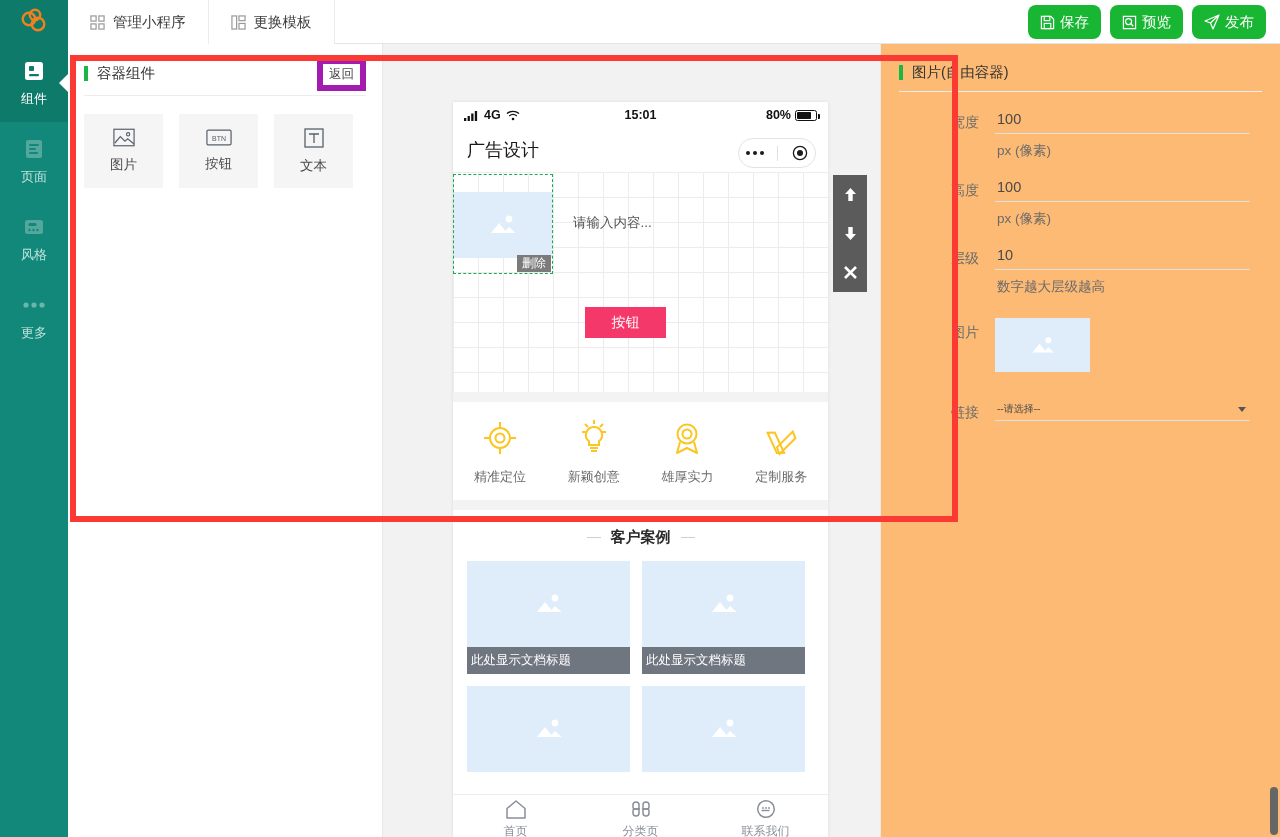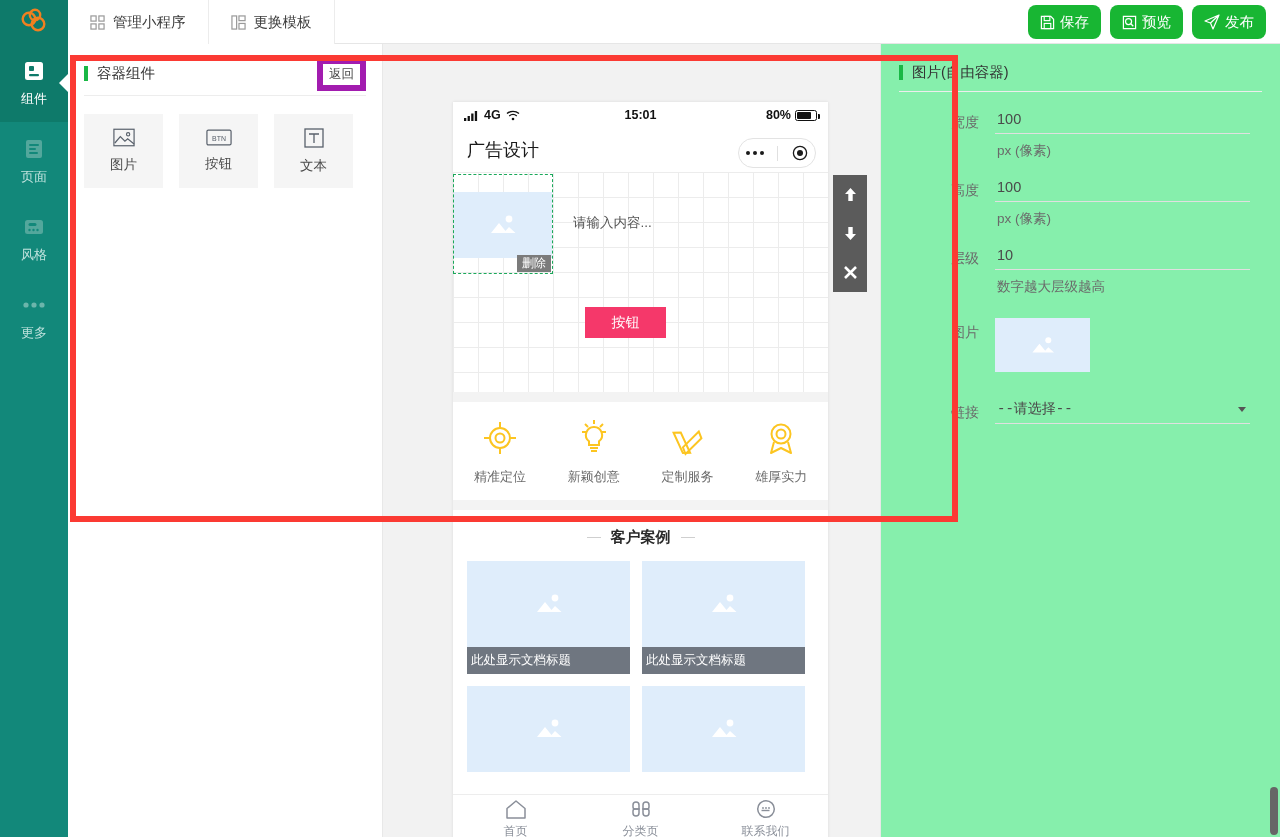--- a/index.html
+++ b/index.html
@@ -153,43 +153,43 @@
   .floattools {
     position: absolute; left: 833px; top: 175px; width: 34px; height: 117px;
     background: #5b5b5b; display: flex; flex-direction: column;
     align-items: center; justify-content: space-around; z-index: 20;
   }
   .ftbtn { color: #fff; cursor: pointer; display:flex; align-items:center; justify-content:center; width:100%; height:33%; }
 
   
   .rightpanel {
     position: absolute; left: 880px; top: 44px; width: 400px; height: 793px;
-    background: #86efac; border-left: 1px solid #e8e8e8;
+    background: #fdba74; border-left: 1px solid #e8e8e8;
   }
   .rp-head {
     height: 38px; margin: 10px 18px 0 18px; display:flex; align-items:center;
     border-bottom: 1px solid #ededed;
   }
   .rp-head .bar { width: 4px; height: 15px; background: #19b845; margin-right: 9px; }
   .rp-head .ttl { font-size: 14.5px; color: #333; }
   .prop { display: flex; align-items: flex-start; padding: 0 30px 0 18px; margin-top: 16px; }
   .prop .lbl { width: 96px; text-align: right; padding-right: 16px; font-size: 14px; color: #6a6a6a; line-height: 28px; flex-shrink:0; }
   .prop .fieldwrap { flex: 1; }
   .prop input[type=text] {
     width: 100%; border: none; border-bottom: 1px solid #e0e0e0; outline: none;
     font-size: 14.5px; color: #4a4a4a; padding: 3px 2px 6px 2px;
     font-family: "Liberation Sans", sans-serif; background: transparent;
   }
   .hint { font-size: 13.5px; color: #6a6a6a; margin-top: 8px; padding-left: 2px; }
   .rp-imgph { width: 95px; height: 54px; background: #dfedfb; display:flex; align-items:center; justify-content:center; cursor:pointer; }
   .selectwrap { position: relative; border-bottom: 1px solid #e0e0e0; }
   .selectwrap select {
     width: 100%; border: none; outline: none; appearance: none;
-    font-size: 14px; color: #4a4a4a; padding: 3px 18px 6px 2px;
-    background: transparent; font-family: Liberation Mono, monospace; cursor: pointer;
+    font-size: 10px; color: #4a4a4a; padding: 3px 18px 6px 2px;
+    background: transparent; font-family: Liberation Serif, serif; cursor: pointer;
   }
   .caret { position:absolute; right: 4px; top: 9px; width:0; height:0;
     border-left: 4.5px solid transparent; border-right: 4.5px solid transparent;
     border-top: 5px solid #555; pointer-events:none; }
 
   
   .annot {
     position: absolute; left: 70px; top: 55px; width: 888px; height: 467px;
     border: 6px solid #fb3a33; z-index: 40; pointer-events: none;
   }
@@ -413,32 +413,32 @@
       <div class="feat">
         <svg width="40" height="40" viewBox="0 0 40 40">
           <path d="M20 9a8 8 0 0 1 5 14.3V27h-10v-3.7A8 8 0 0 1 20 9z" fill="none" stroke="#fcc521" stroke-width="2"></path>
           <path d="M16 30h8M17 33h6" stroke="#fcc521" stroke-width="2" fill="none"></path>
           <path d="M20 2v4M8 14h4M28 14h4M11 6l3 3M29 6l-3 3" stroke="#fcc521" stroke-width="2" fill="none"></path>
         </svg>
         <span>新颖创意</span>
       </div>
       <div class="feat">
         <svg width="40" height="40" viewBox="0 0 40 40">
-          <path d="M8 30l4-22 6 4-4 22z" fill="none" stroke="#fcc521" stroke-width="2" transform="rotate(-35 20 20)"></path>
-          <path d="M22 30l4-22 6 4-4 22z" fill="none" stroke="#fcc521" stroke-width="2" transform="rotate(35 20 20)"></path>
-        </svg>
-        <span>定制服务</span>
-      </div>
-      <div class="feat">
-        <svg width="40" height="40" viewBox="0 0 40 40">
           <circle cx="20" cy="16" r="9.5" fill="none" stroke="#fcc521" stroke-width="2"></circle>
           <circle cx="20" cy="16" r="4.5" fill="none" stroke="#fcc521" stroke-width="2"></circle>
           <path d="M13 24l-3 11 10-5 10 5-3-11" fill="none" stroke="#fcc521" stroke-width="2" stroke-linejoin="round"></path>
         </svg>
         <span>雄厚实力</span>
+      </div>
+      <div class="feat">
+        <svg width="40" height="40" viewBox="0 0 40 40">
+          <path d="M8 30l4-22 6 4-4 22z" fill="none" stroke="#fcc521" stroke-width="2" transform="rotate(-35 20 20)"></path>
+          <path d="M22 30l4-22 6 4-4 22z" fill="none" stroke="#fcc521" stroke-width="2" transform="rotate(35 20 20)"></path>
+        </svg>
+        <span>定制服务</span>
       </div>
     </div>
 
     <div class="sep"></div>
 
     <div class="sectitle">
       <span class="ln"></span>
       <span class="tx">客户案例</span>
       <span class="ln"></span>
     </div>

